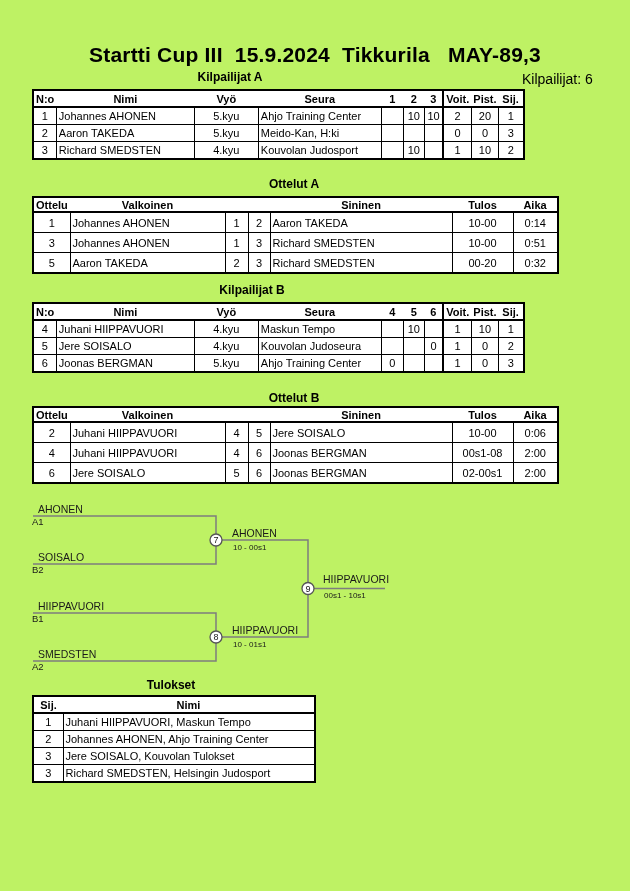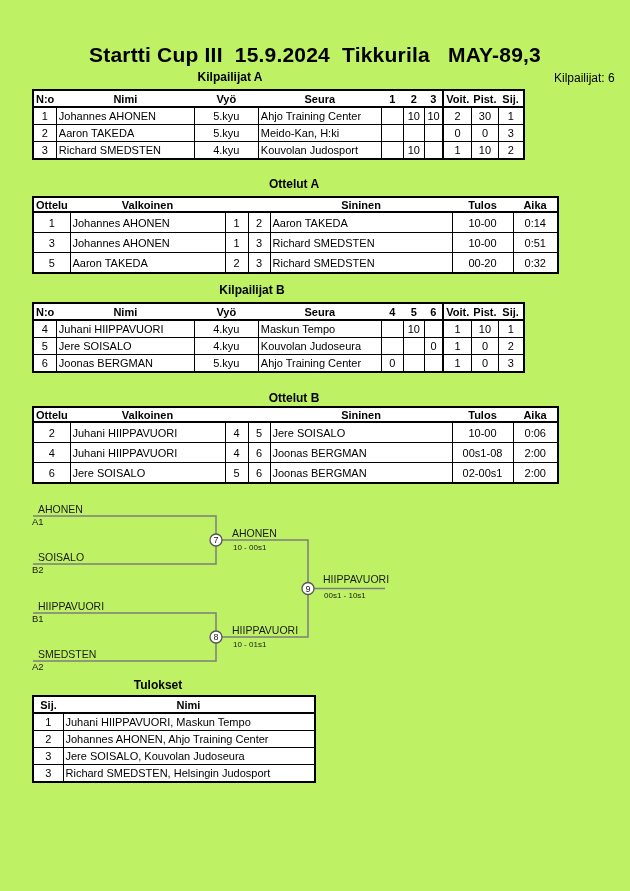--- a/index.html
+++ b/index.html
@@ -9,21 +9,21 @@
   }
   .doc-title {
     position:absolute; top:43px; left:315px; transform:translateX(-50%);
     font-size:21px; font-weight:bold; white-space:pre; letter-spacing:0.2px;
   }
   .section-title {
     position:absolute; transform:translateX(-50%);
     font-size:12px; font-weight:bold; white-space:nowrap;
   }
   .count-label {
-    position:absolute; top:71px; left:554px; font-size:12px; white-space:nowrap;
+    position:absolute; top:71px; left:522px; font-size:14px; white-space:nowrap;
   }
   table.tbl {
     position:absolute; border-collapse:collapse; table-layout:fixed;
     border:2px solid #000; background:#fff;
   }
   table.tbl th {
     font-family:"Liberation Sans",sans-serif; font-weight:bold; font-size:11px;
     border:none; border-bottom:2px solid #000; padding:0 2px;
     white-space:nowrap; overflow:hidden;
   }
@@ -90,21 +90,21 @@
     <tbody>
       <tr>
         <td class="ac">1</td>
         <td class="al padname">Johannes AHONEN</td>
         <td class="ac">5.kyu</td>
         <td class="al">Ahjo Training Center</td>
         <td class="ac"></td>
         <td class="ac">10</td>
         <td class="ac">10</td>
         <td class="ac bl2">2</td>
-        <td class="ac">30</td>
+        <td class="ac">20</td>
         <td class="ac">1</td>
       </tr>
       <tr>
         <td class="ac">2</td>
         <td class="al padname">Aaron TAKEDA</td>
         <td class="ac">5.kyu</td>
         <td class="al">Meido-Kan, H:ki</td>
         <td class="ac"></td>
         <td class="ac"></td>
         <td class="ac"></td>
@@ -328,21 +328,21 @@
     <text class="bcode" x="32" y="175">A2</text>
 
     <text class="bname" x="232" y="42">AHONEN</text>
     <text class="bscore" x="233" y="55">10 - 00s1</text>
     <text class="bname" x="232" y="139">HIIPPAVUORI</text>
     <text class="bscore" x="233" y="152">10 - 01s1</text>
     <text class="bname" x="323" y="88">HIIPPAVUORI</text>
     <text class="bscore" x="324" y="103">00s1 - 10s1</text>
   </svg>
 
-  <div class="section-title" style="top:678px; left:158px;">Tulokset</div>
+  <div class="section-title" style="top:678px; left:171px;">Tulokset</div>
 
   <table class="tbl rtbl" style="left:32px; top:695px;">
     <colgroup>
       <col style="width:30px">
         <col style="width:252px">
     </colgroup>
     <thead>
       <tr>
         <th class="ac">Sij.</th>
         <th class="ac">Nimi</th>
@@ -352,21 +352,21 @@
       <tr>
         <td class="ac">1</td>
         <td class="al padname">Juhani HIIPPAVUORI, Maskun Tempo</td>
       </tr>
       <tr>
         <td class="ac">2</td>
         <td class="al padname">Johannes AHONEN, Ahjo Training Center</td>
       </tr>
       <tr>
         <td class="ac">3</td>
-        <td class="al padname">Jere SOISALO, Kouvolan Judoseura</td>
+        <td class="al padname">Jere SOISALO, Kouvolan Tulokset</td>
       </tr>
       <tr>
         <td class="ac">3</td>
         <td class="al padname">Richard SMEDSTEN, Helsingin Judosport</td>
       </tr>
     </tbody>
   </table>
 
 </div>
 

